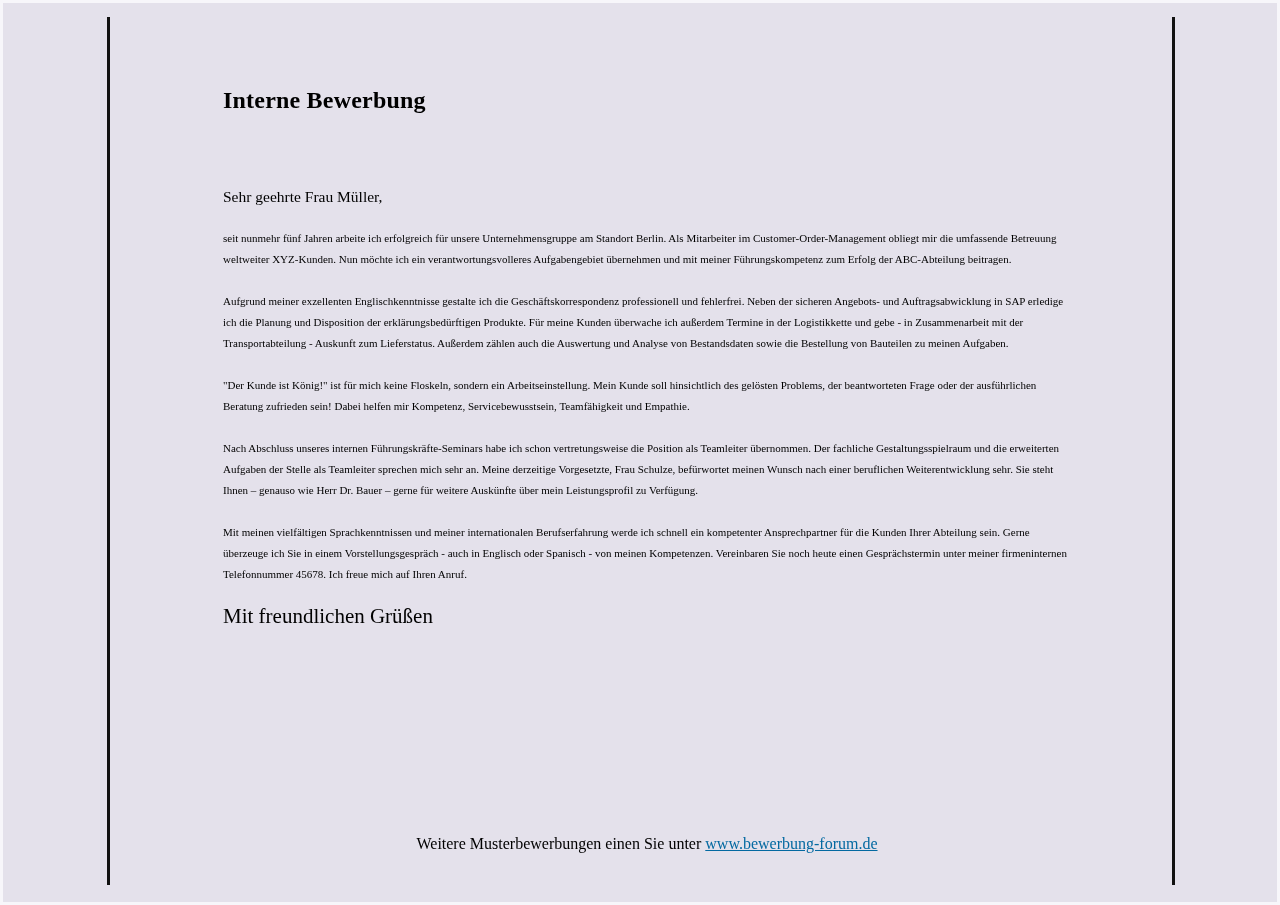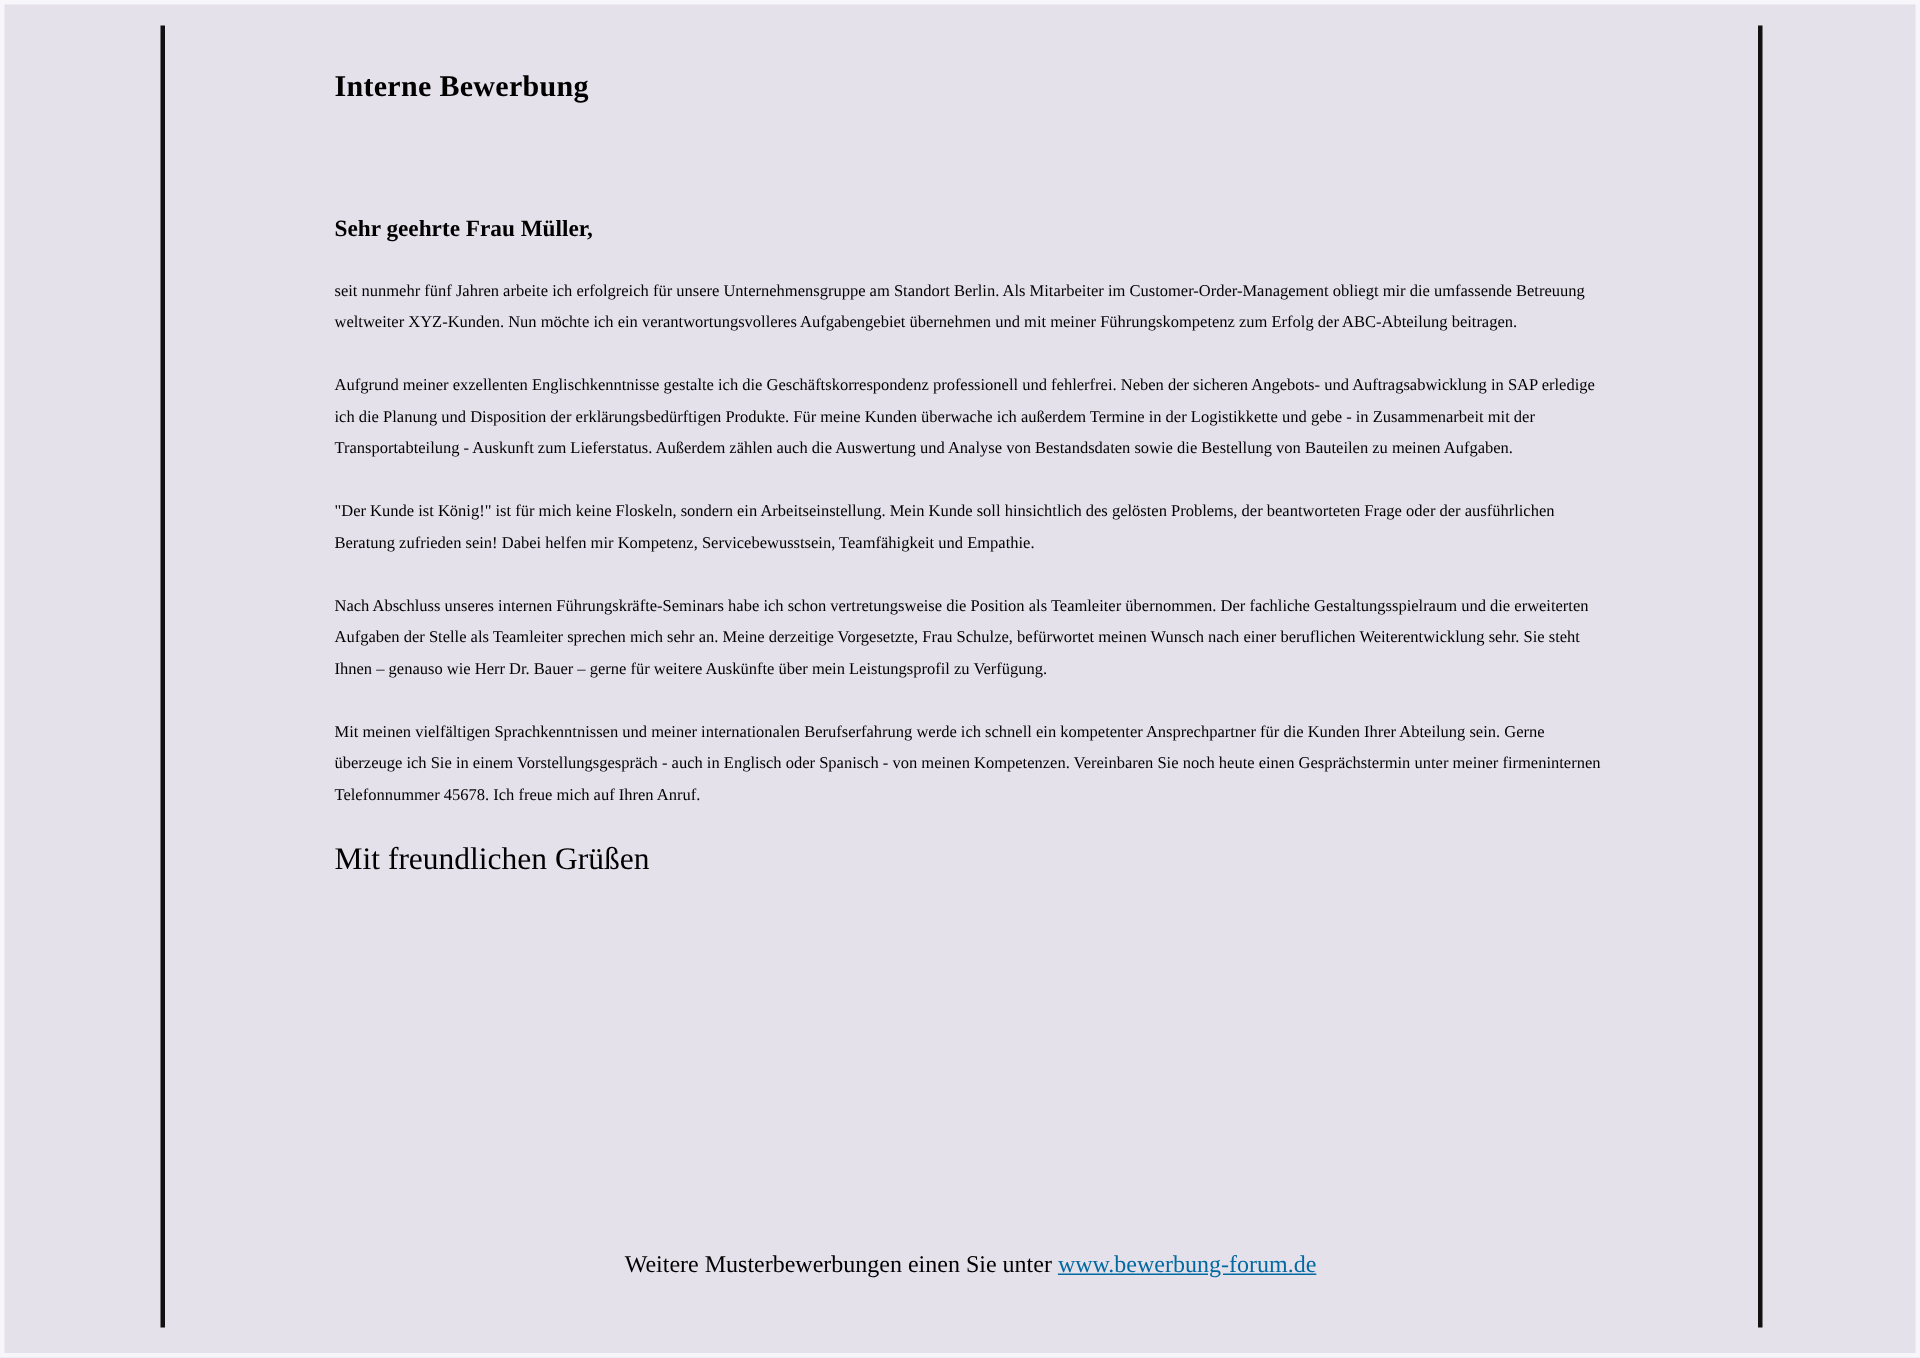--- a/index.html
+++ b/index.html
@@ -24,30 +24,30 @@
   }
   .vrule.left  { left: 104px; }
   .vrule.right { left: 1169px; }
   .letter {
     position: absolute;
     left: 220px;
     top: 44px;
     width: 848px;
   }
   .doc-title {
-    font-size: 20px;
+    font-size: 24px;
     font-weight: bold;
     letter-spacing: 0.2px;
     margin-bottom: 72px;
+    margin-top: 40px;
   }
   .salutation {
     font-size: 15.5px;
     line-height: 21px;
     margin-bottom: 21px;
-    font-weight: bold;
   }
   .para {
     font-size: 11px;
     line-height: 21px;
     margin-bottom: 21px;
     text-align: left;
   }
   .closing {
     font-size: 21px;
     line-height: 21px;

